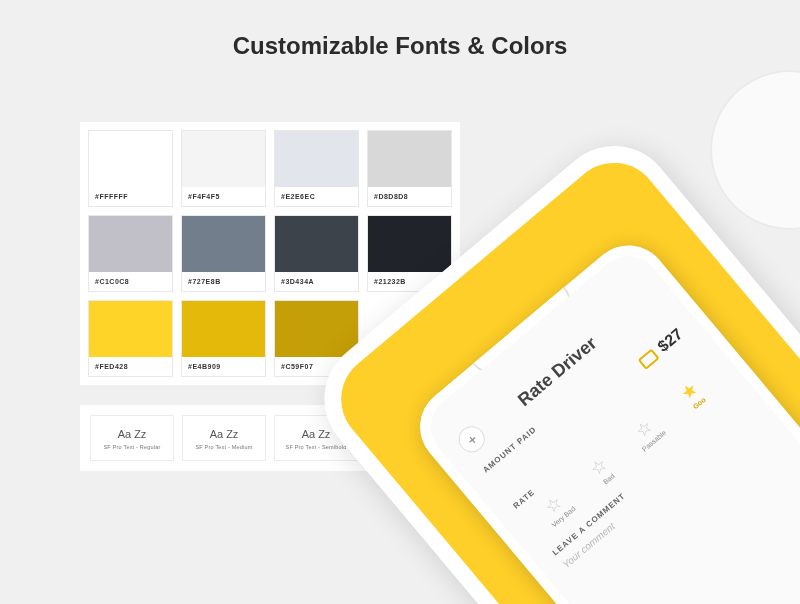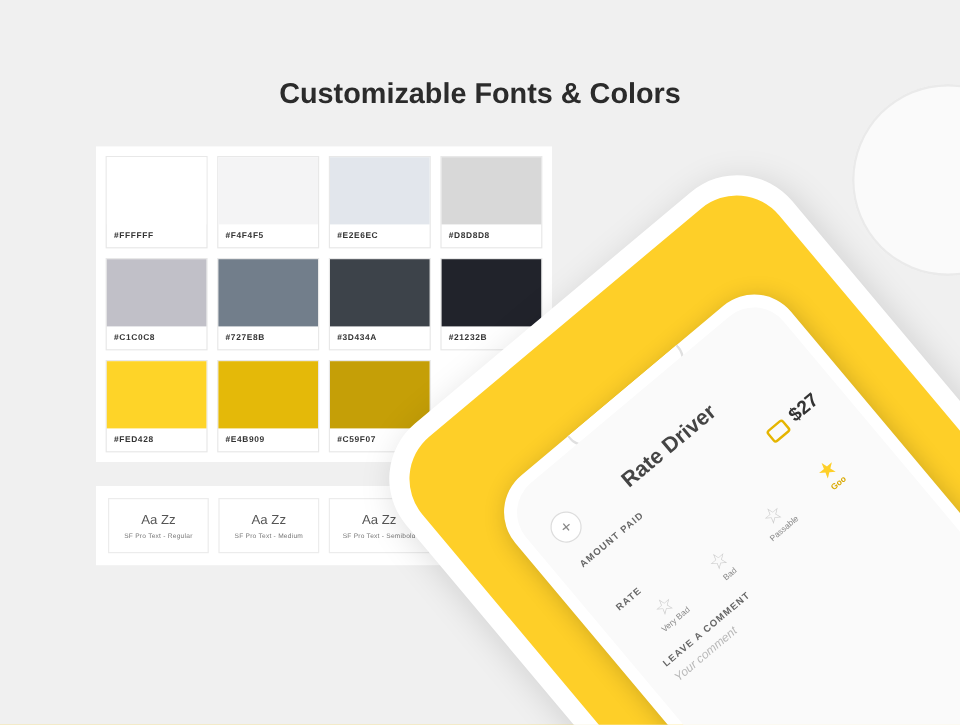--- a/index.html
+++ b/index.html
@@ -11,21 +11,20 @@
     position: relative;
     overflow: hidden;
   }
   .title {
     text-align: center;
     font-size: 24px;
     font-weight: 800;
     color: #2b2b2b;
     padding-top: 32px;
     padding-bottom: 30px;
-    margin-top: 33px;
   }
   .panel-wrap {
     position: absolute;
     left: 80px;
     top: 122px;
     width: 380px;
   }
   .swatch-panel {
     background: #fff;
     padding: 8px;

